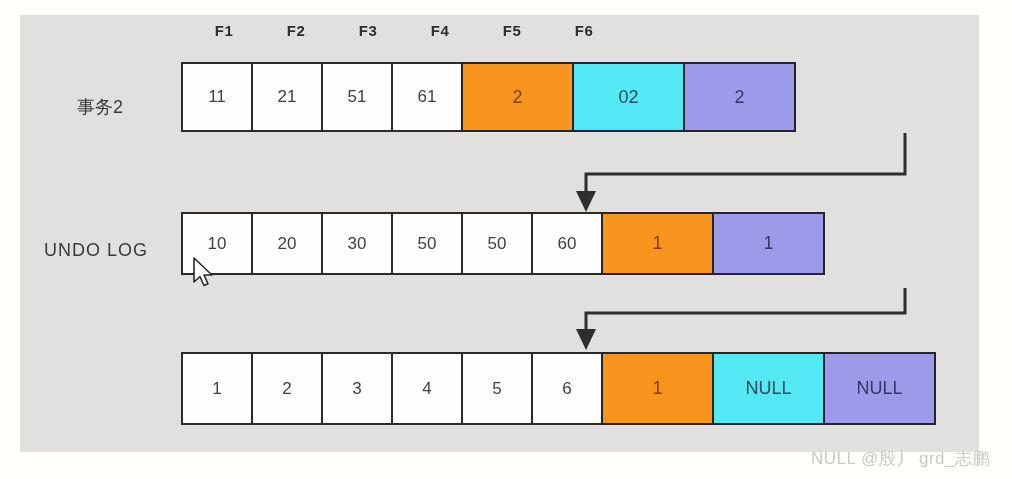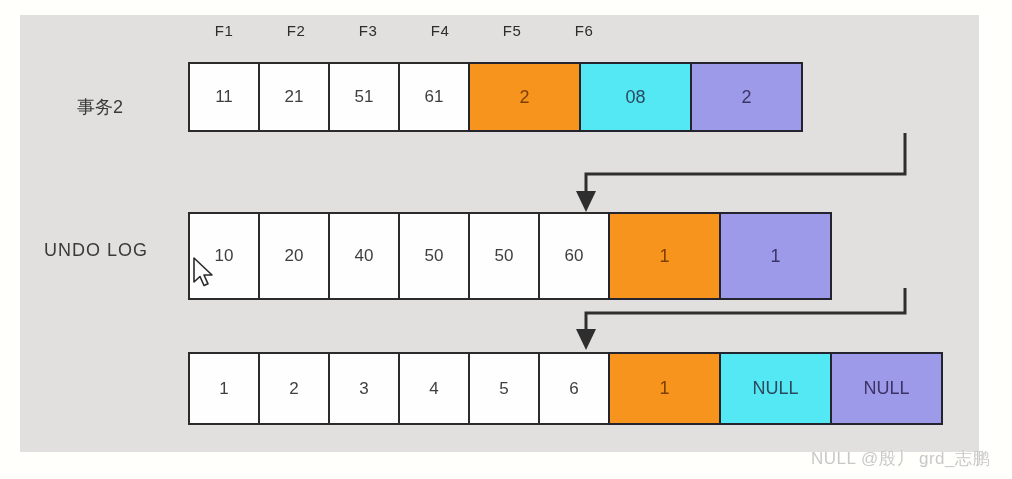--- a/index.html
+++ b/index.html
@@ -10,36 +10,36 @@
     overflow:hidden;
   }
   .canvas{position:relative;width:1012px;height:479px;}
   .panel{
     position:absolute;left:20px;top:15px;width:959px;height:437px;
     background:var(--panel-bg,#e1e0de);
   }
   
   .headers{position:absolute;left:188px;top:22px;display:flex;}
   .headers span{
-    width:72px;text-align:center;font-weight:normal;font-size:15px;
+    width:72px;text-align:center;font-weight:bold;font-size:15px;
     color:#2d2d2d;letter-spacing:.5px;
   }
   
-  .cell-row{position:absolute;left:188px;display:flex;}
+  .cell-row{position:absolute;left:181px;display:flex;}
   .row-0{top:62px;}
   .row-1{top:212px;}
   .row-2{top:352px;}
   .cell{
     box-sizing:border-box;border:2px solid var(--border,#2b2b2b);
     margin-left:-2px;display:flex;align-items:center;justify-content:center;
     background:#fefefe;font-size:17px;color:#3f3f3f;
   }
   .cell:first-child{margin-left:0;}
   .row-0 .cell{height:70px;}
-  .row-1 .cell{height:88px;}
+  .row-1 .cell{height:63px;}
   .row-2 .cell{height:73px;}
   .cell.white{width:72px;}
   .cell.orange,.cell.cyan,.cell.purple{width:113px;font-size:18px;border-color:#24242e;}
   .cell.orange{background:var(--orange,#f7941e);color:#7c3f00;}
   .cell.cyan{background:var(--cyan,#54e8f4);color:#2c4a5e;}
   .cell.purple{background:var(--purple,#9e9aea);color:#3b3566;}
   
   .row-label{
     position:absolute;width:140px;text-align:center;
     font-size:18px;color:#3a3a3a;
@@ -71,27 +71,27 @@
       <span>F6</span>
     </div>
 
   <div id="rows">
       <div class="cell-row row-0">
         <div class="cell white">11</div>
         <div class="cell white">21</div>
         <div class="cell white">51</div>
         <div class="cell white">61</div>
         <div class="cell orange">2</div>
-        <div class="cell cyan">08</div>
+        <div class="cell cyan">02</div>
         <div class="cell purple">2</div>
       </div>
       <div class="cell-row row-1">
         <div class="cell white">10</div>
         <div class="cell white">20</div>
-        <div class="cell white">40</div>
+        <div class="cell white">30</div>
         <div class="cell white">50</div>
         <div class="cell white">50</div>
         <div class="cell white">60</div>
         <div class="cell orange">1</div>
         <div class="cell purple">1</div>
       </div>
       <div class="cell-row row-2">
         <div class="cell white">1</div>
         <div class="cell white">2</div>
         <div class="cell white">3</div>

